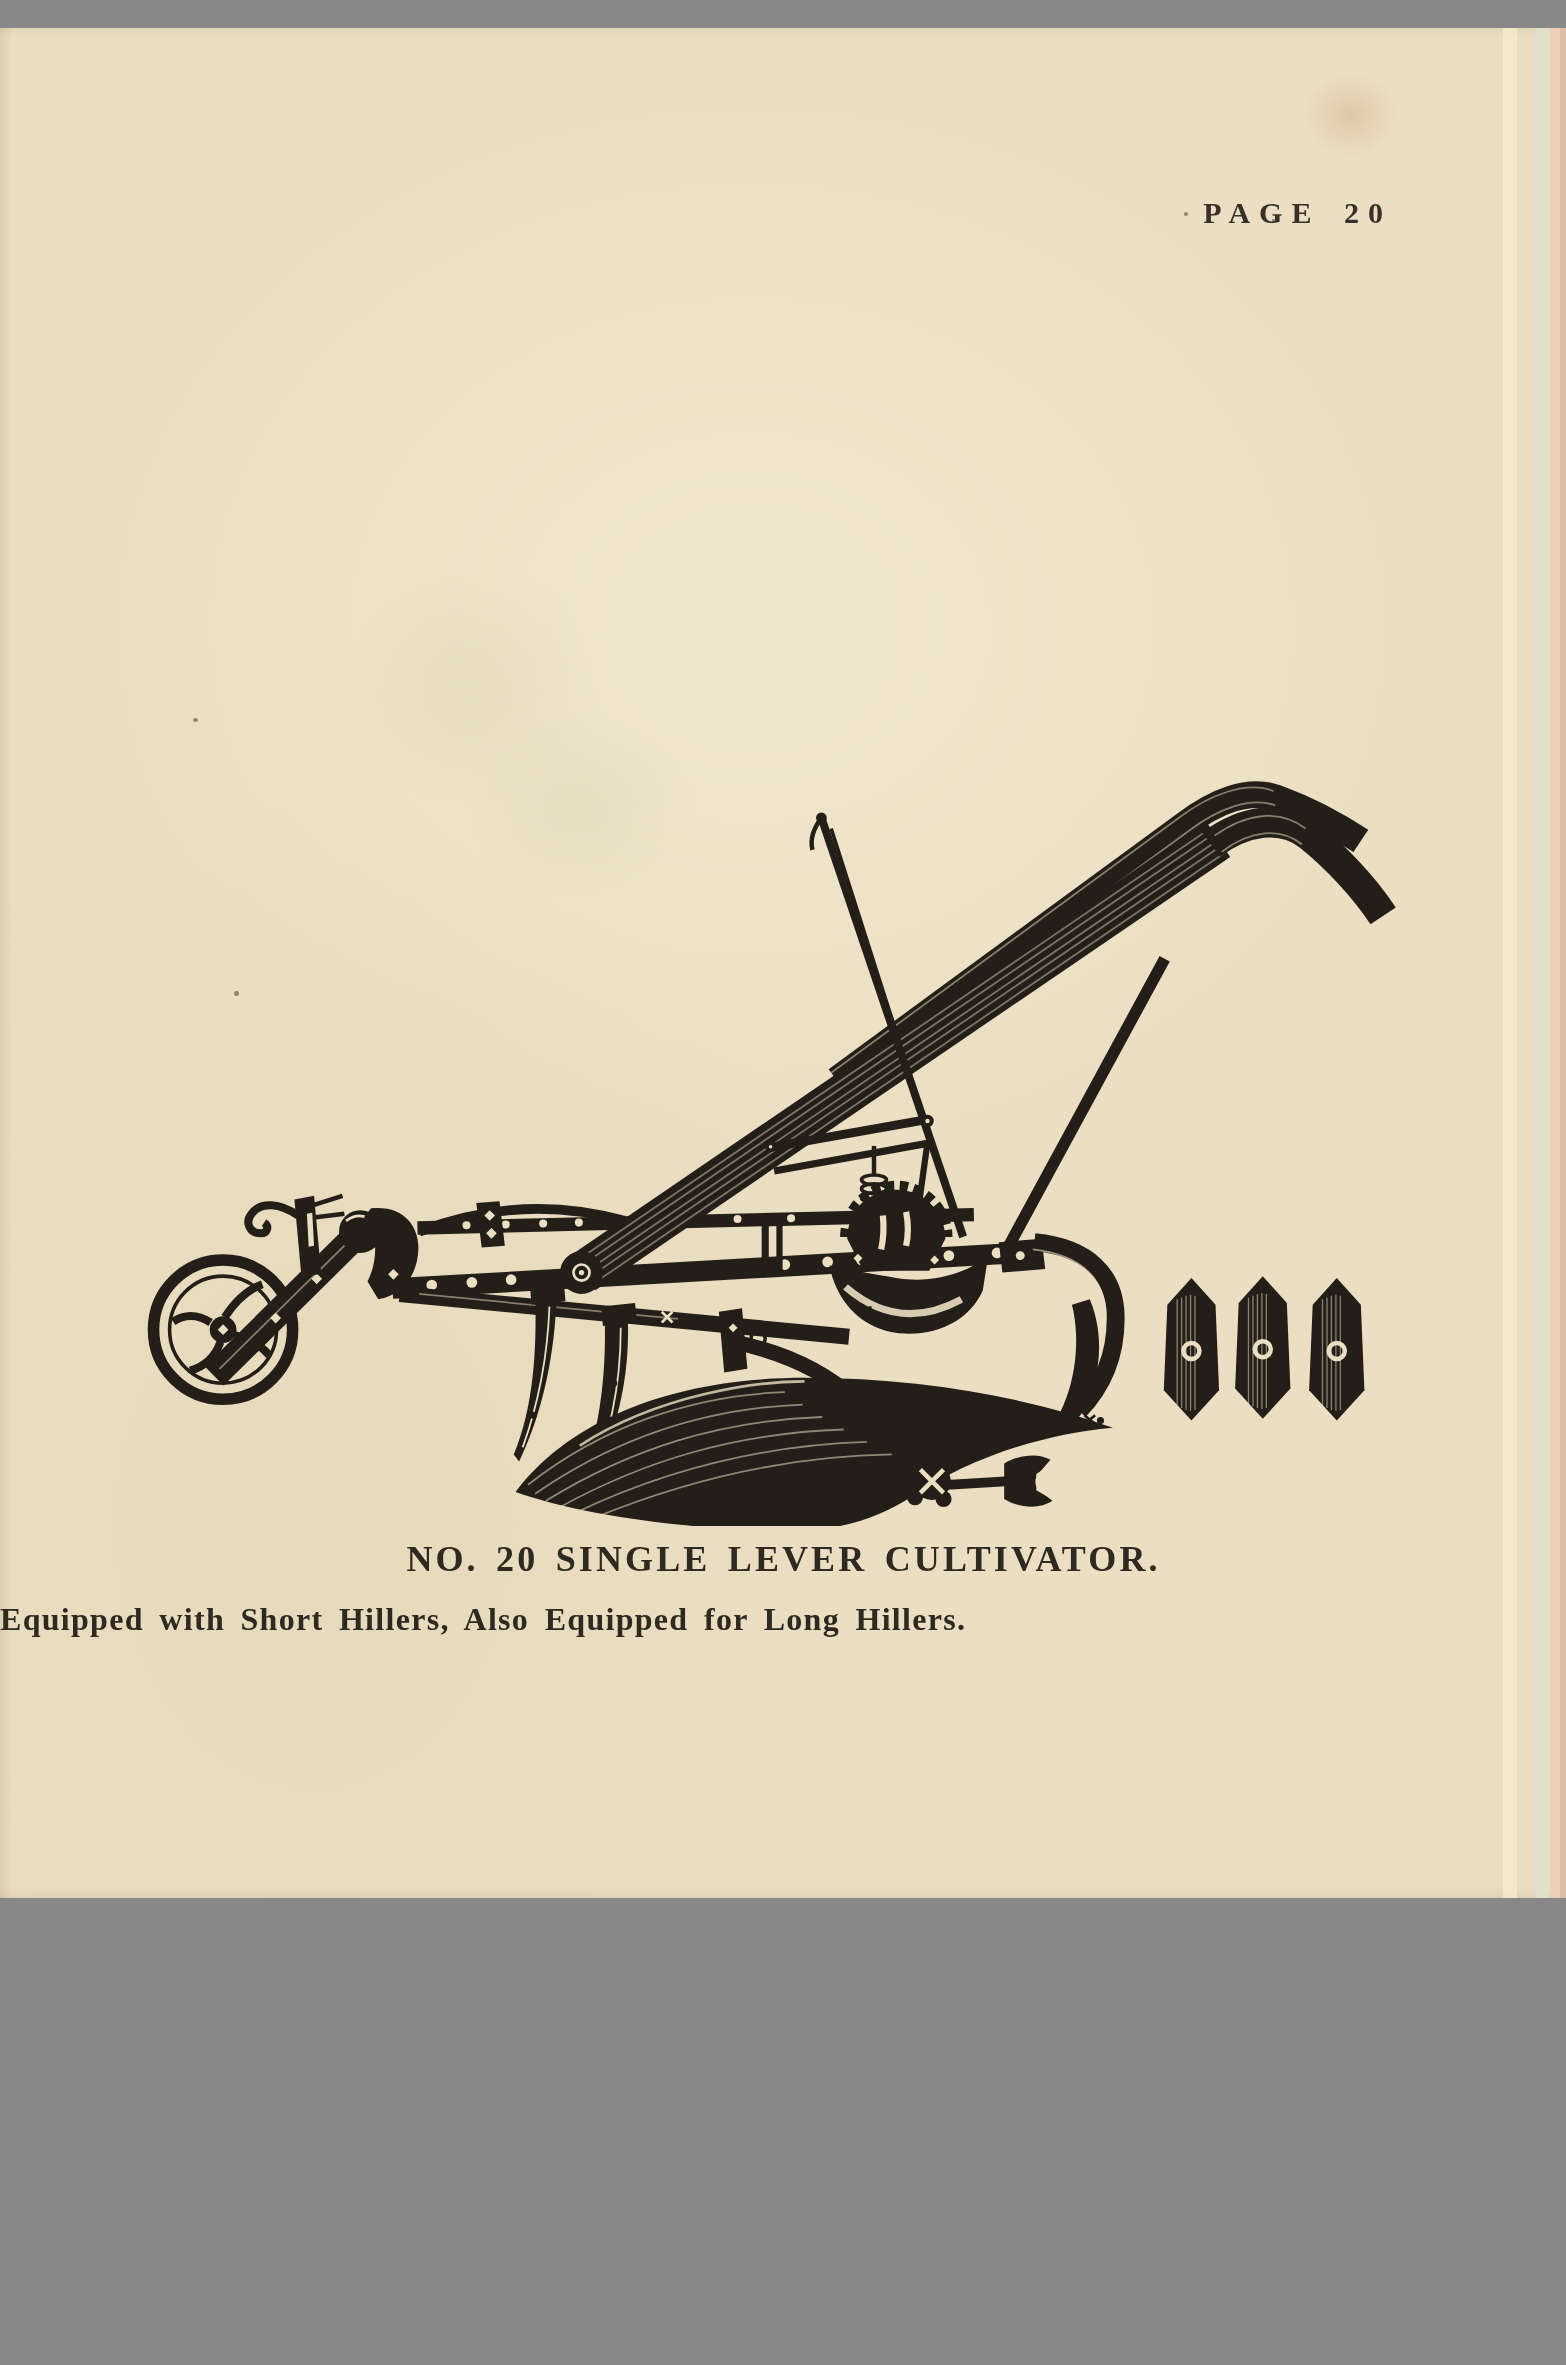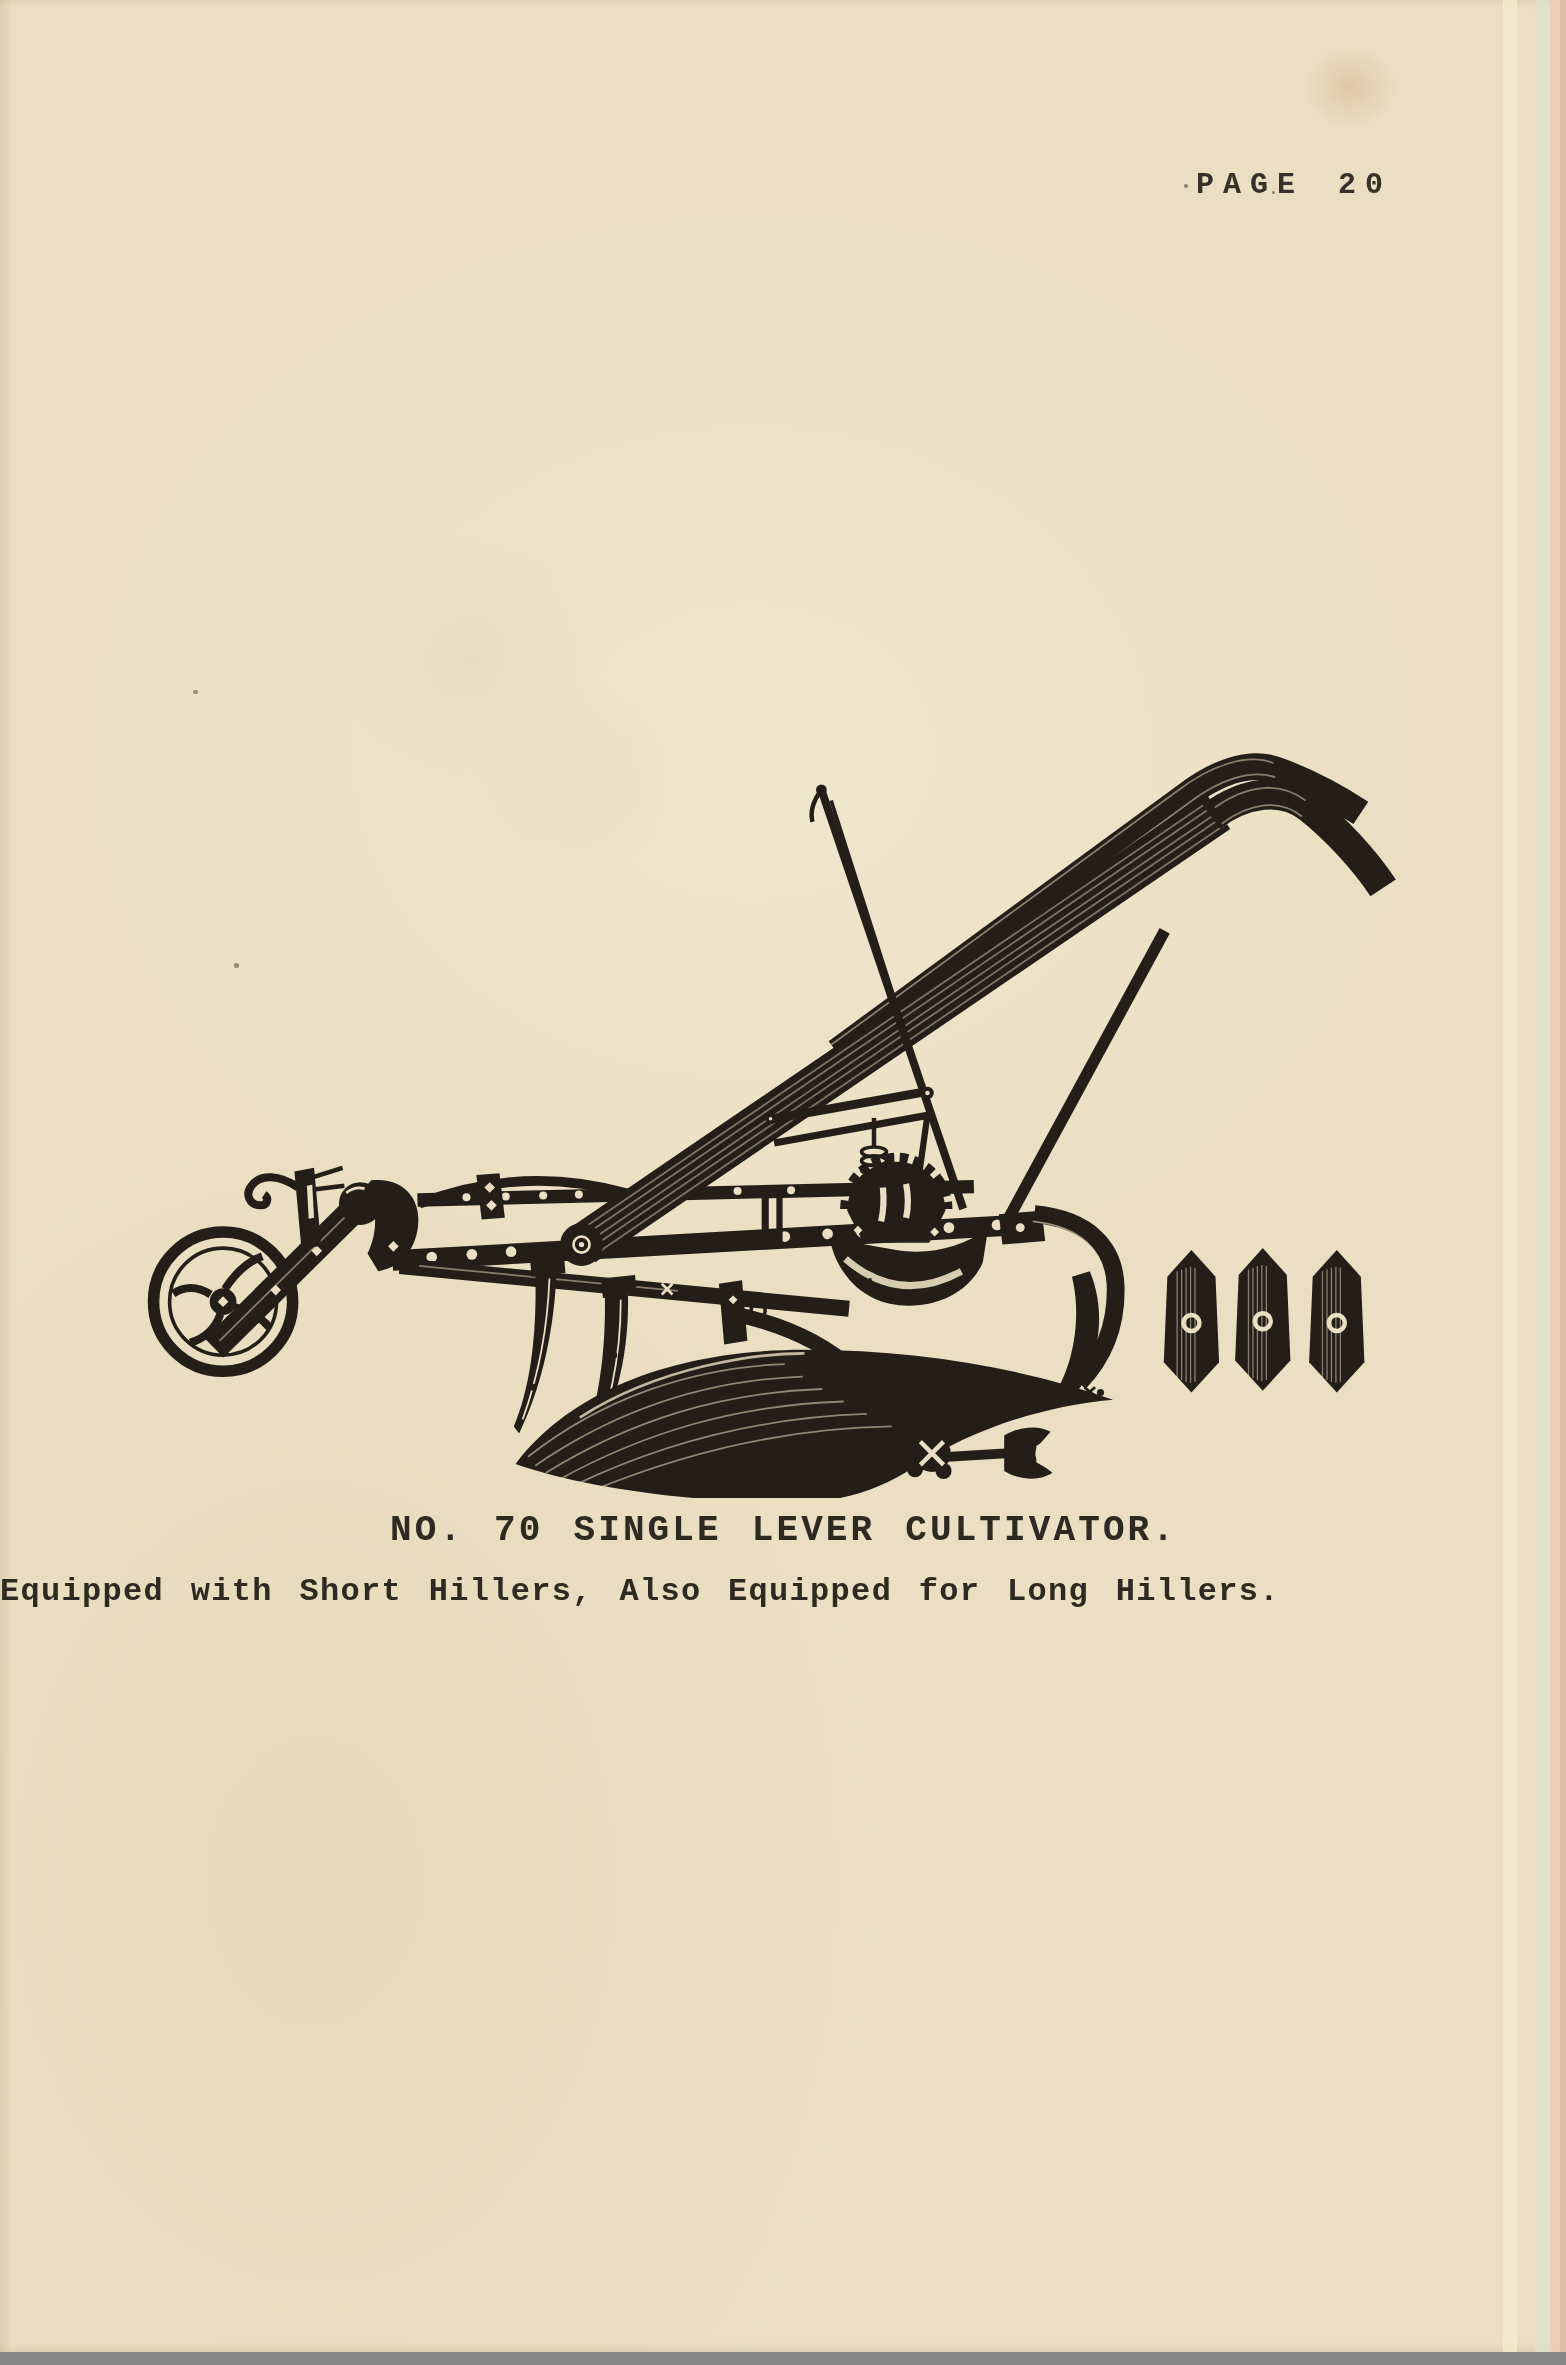--- a/index.html
+++ b/index.html
@@ -1,27 +1,28 @@
 <!DOCTYPE html>
 <html style="font-size:14.3px"><head>
 <meta charset="utf-8">
 <style>
   html,body{margin:0;padding:0;background:#888;}
   .page{
     position:relative;
-    width:1567px;height:2352px;
+    width:1567px;height:1870px;
     background:#ebdec2;
     background-image:
       radial-gradient(981px 802px at 48% 32%, rgba(255,250,236,.30), rgba(255,250,236,0) 70%),
       radial-gradient(802px 1070px at 20% 80%, rgba(214,196,158,.18), rgba(214,196,158,0) 70%),
       linear-gradient(90deg, rgba(150,128,92,.16) 0px, rgba(150,128,92,0) 12.5px),
       linear-gradient(0deg, rgba(160,140,100,.14) 0px, rgba(160,140,100,0) 10.7px),
       linear-gradient(180deg, rgba(160,140,100,.12) 0px, rgba(160,140,100,0) 9px);
     overflow:hidden;
-    font-family:Liberation Mono, monospace;
+    font-family:Liberation Serif, serif;
+    margin-top:28px;
   }
   .page-label{
     position:absolute; top:168px; right:175px;
     font-size:30px; font-weight:bold; letter-spacing:9px; word-spacing:7.1px;
     color:#37312a; white-space:nowrap;
   }
   figure{margin:0;}
   .illo{position:absolute; left:125px; top:704px; width:1284px; height:794px;}
   .cap1{
     position:absolute; top:1510px; left:0; width:1567px; text-align:center;
@@ -254,19 +255,19 @@
         <circle class="ink" cx="1026" cy="1648" r="9"></circle>
           <circle class="ink" cx="1058" cy="1650" r="9"></circle>
         <path class="pp" stroke-width="5" d="M1032,1617 L1058,1643 M1058,1617 L1032,1643"></path>
         <path class="ln" stroke-width="11" d="M1062,1634 L1132,1630"></path>
         <path class="ink" d="M1126,1610 C1144,1600 1164,1598 1178,1606 L1164,1622 C1160,1627 1160,1634 1164,1639 L1180,1652 C1166,1662 1142,1660 1126,1650 Z"></path>
         <path class="ppf" d="M1162,1622 L1188,1605 L1188,1655 L1162,1640 Z"></path>
       </g>
     </svg>
 
     <figcaption>
-      <div class="cap1">NO. 70 SINGLE LEVER CULTIVATOR.</div>
+      <div class="cap1">NO. 20 SINGLE LEVER CULTIVATOR.</div>
       <div class="cap2">Equipped with Short Hillers, Also Equipped for Long Hillers.</div>
     </figcaption>
   </figure>
 
 </div>
 
 
 </body></html>

